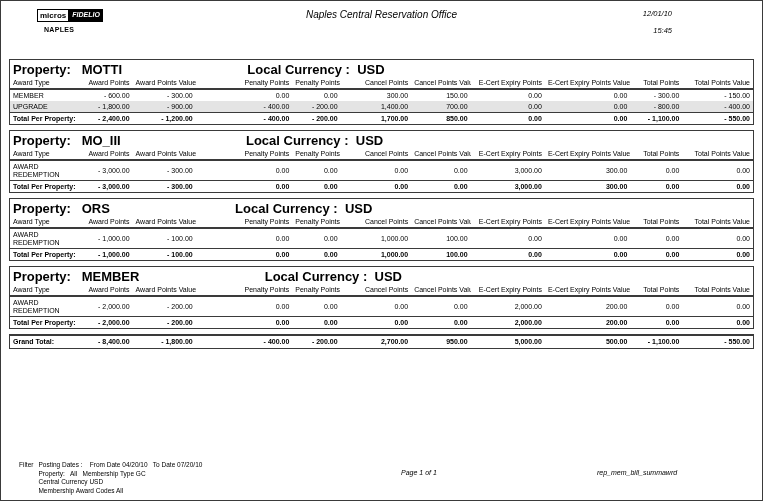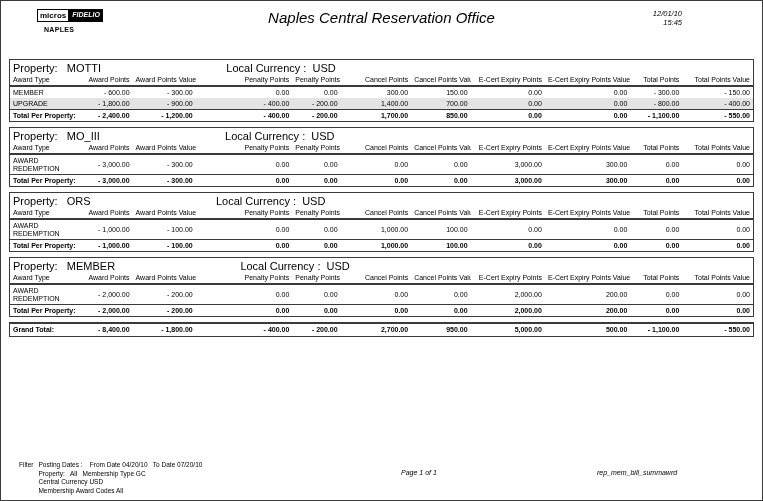--- a/index.html
+++ b/index.html
@@ -13,27 +13,27 @@
     padding:6px 8px;
     position:relative;
     background:#fff;
   }
   
   .report-header { position:relative; height:52px; flex:none; }
   .logo { position:absolute; left:28px; top:2px; display:flex; align-items:stretch; }
   .logo-micros { border:1px solid #000; background:#fff; color:#000; font-weight:bold; font-size:8px; padding:1px 2px; line-height:9px; }
   .logo-fidelio { background:#000; color:#fff; font-weight:bold; font-style:italic; font-size:7px; padding:2px 3px 1px 3px; line-height:8px; }
   .logo-property { position:absolute; left:35px; top:19px; font-size:7px; font-weight:bold; letter-spacing:.3px; }
-  .office-title { text-align:center; font-style:italic; font-size:15px; padding-top:2px; }
+  .office-title { text-align:center; font-style:italic; font-size:10px; padding-top:2px; }
   .report-title { text-align:center; font-style:italic; font-weight:bold; font-size:10px; margin-top:17px; }
-  .datetime { position:absolute; right:72px; top:2px; font-size:7.5px; font-style:italic; text-align:right; }
-  .datetime .time { margin-top:0; padding-left:6px; }
+  .datetime { position:absolute; right:82px; top:2px; font-size:7.5px; font-style:italic; text-align:right; }
+  .datetime .time { margin-top:8px; padding-left:6px; }
   
   .section { border:1px solid var(--line,#3a3a3a); margin-bottom:5px; flex:none; background:#fff; }
-  .section-head { display:flex; font-size:11px; font-weight:normal; padding:2px 3px 1px 3px; white-space:pre; }
+  .section-head { display:flex; font-size:13px; font-weight:bold; padding:2px 3px 1px 3px; white-space:pre; }
   .section-head .currency { margin-left:17%; }
   table.grid { width:100%; border-collapse:collapse; table-layout:fixed; font-size:7px; }
   .grid th { font-weight:normal; text-align:right; padding:1px 3px 2px 3px; border-bottom:2px solid var(--line,#3a3a3a); white-space:nowrap; overflow:hidden; font-size:7px; }
   .grid th.left { text-align:left; }
   .grid td { text-align:right; padding:1.5px 3px; line-height:8px; overflow:hidden; }
   .grid td.left { text-align:left; white-space:pre-line; }
   tr.stripe { background:var(--stripe,#e4e4e4); }
   tr.total-row td { font-weight:bold; border-top:1px solid var(--line,#3a3a3a); }
   .grand { border:1px solid var(--line,#3a3a3a); border-top-width:2px; }
   .grand td { font-weight:bold; padding:2px 3px; }

